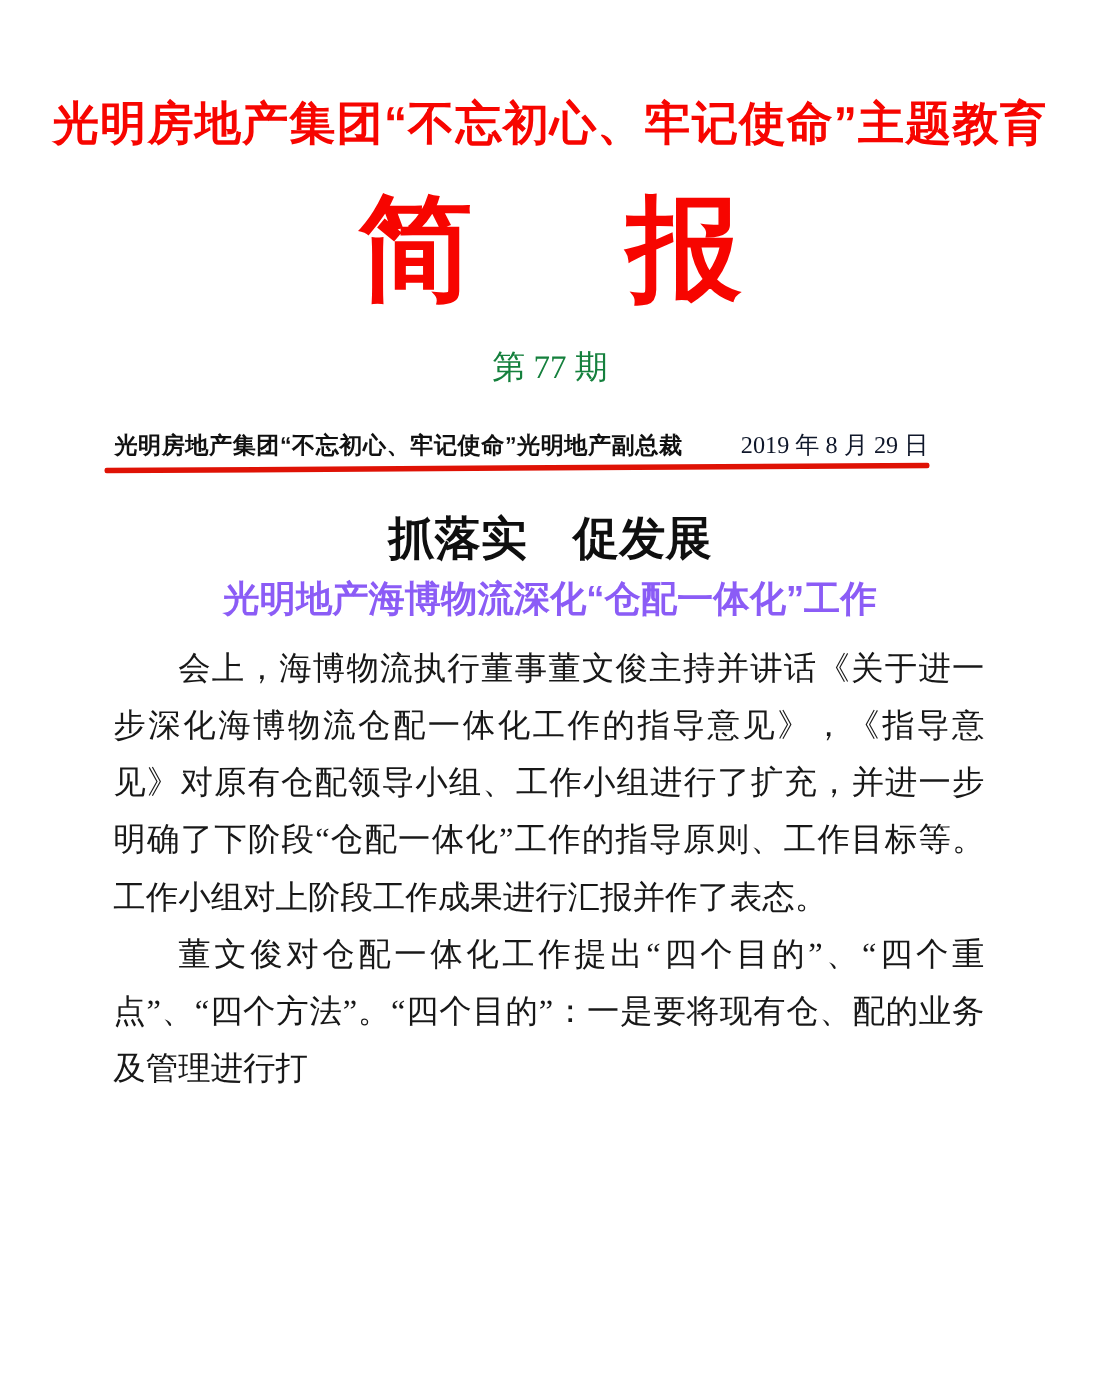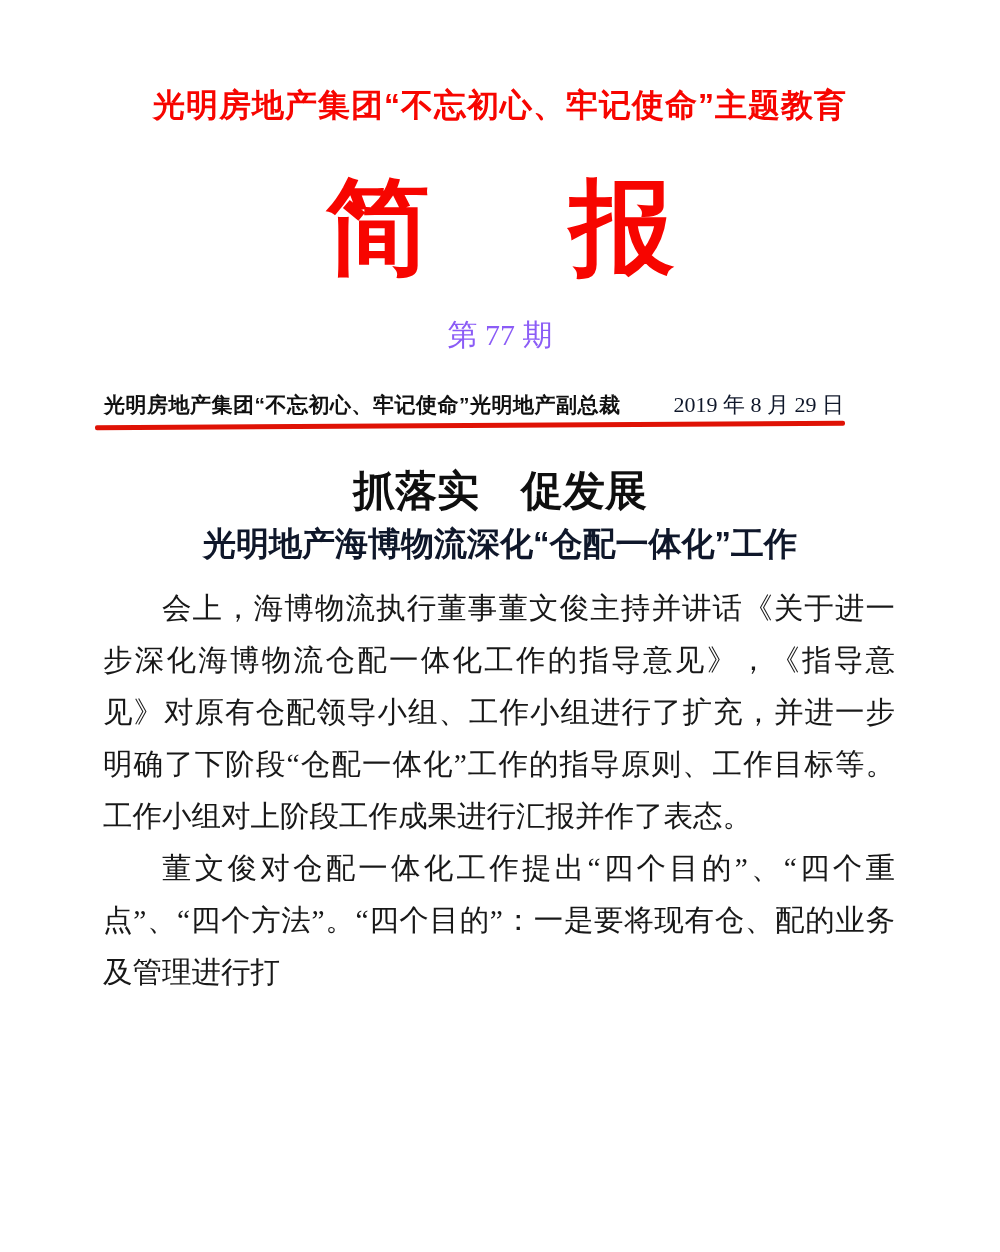--- a/index.html
+++ b/index.html
@@ -25,21 +25,21 @@
     background: var(--paper);
   }
   .eyebrow {
     position: absolute;
     top: 84px;
     left: 0;
     width: 100%;
     text-align: center;
     font-family: "Liberation Sans", "DejaVu Sans", sans-serif;
     font-weight: bold;
-    font-size: 32px;
+    font-size: 42px;
     letter-spacing: 1px;
     color: var(--title-red);
     white-space: nowrap;
   }
   .masthead-title {
     position: absolute;
     top: 176px;
     left: 0;
     width: 100%;
     display: flex;
@@ -52,21 +52,21 @@
     line-height: 104px;
   }
   .issue {
     position: absolute;
     top: 316px;
     left: 0;
     width: 100%;
     text-align: center;
     font-size: 30px;
     line-height: 38px;
-    color: #8b5cf6;
+    color: #15803d;
   }
   .editor-row {
     position: absolute;
     top: 390px;
     left: 104px;
     width: 740px;
     display: flex;
     justify-content: space-between;
     align-items: baseline;
     white-space: nowrap;
@@ -108,21 +108,21 @@
   .subheadline {
     position: absolute;
     top: 524px;
     left: 0;
     width: 100%;
     text-align: center;
     font-family: "Liberation Sans", "DejaVu Sans", sans-serif;
     font-weight: bold;
     font-size: 33px;
     line-height: 40px;
-    color: #0f172a;
+    color: #8b5cf6;
     white-space: nowrap;
   }
   .article-body {
     position: absolute;
     top: 582px;
     left: 103px;
     width: 792px;
     font-family: "Liberation Serif", "DejaVu Serif", serif;
     font-size: 29.5px;
     line-height: 52px;

